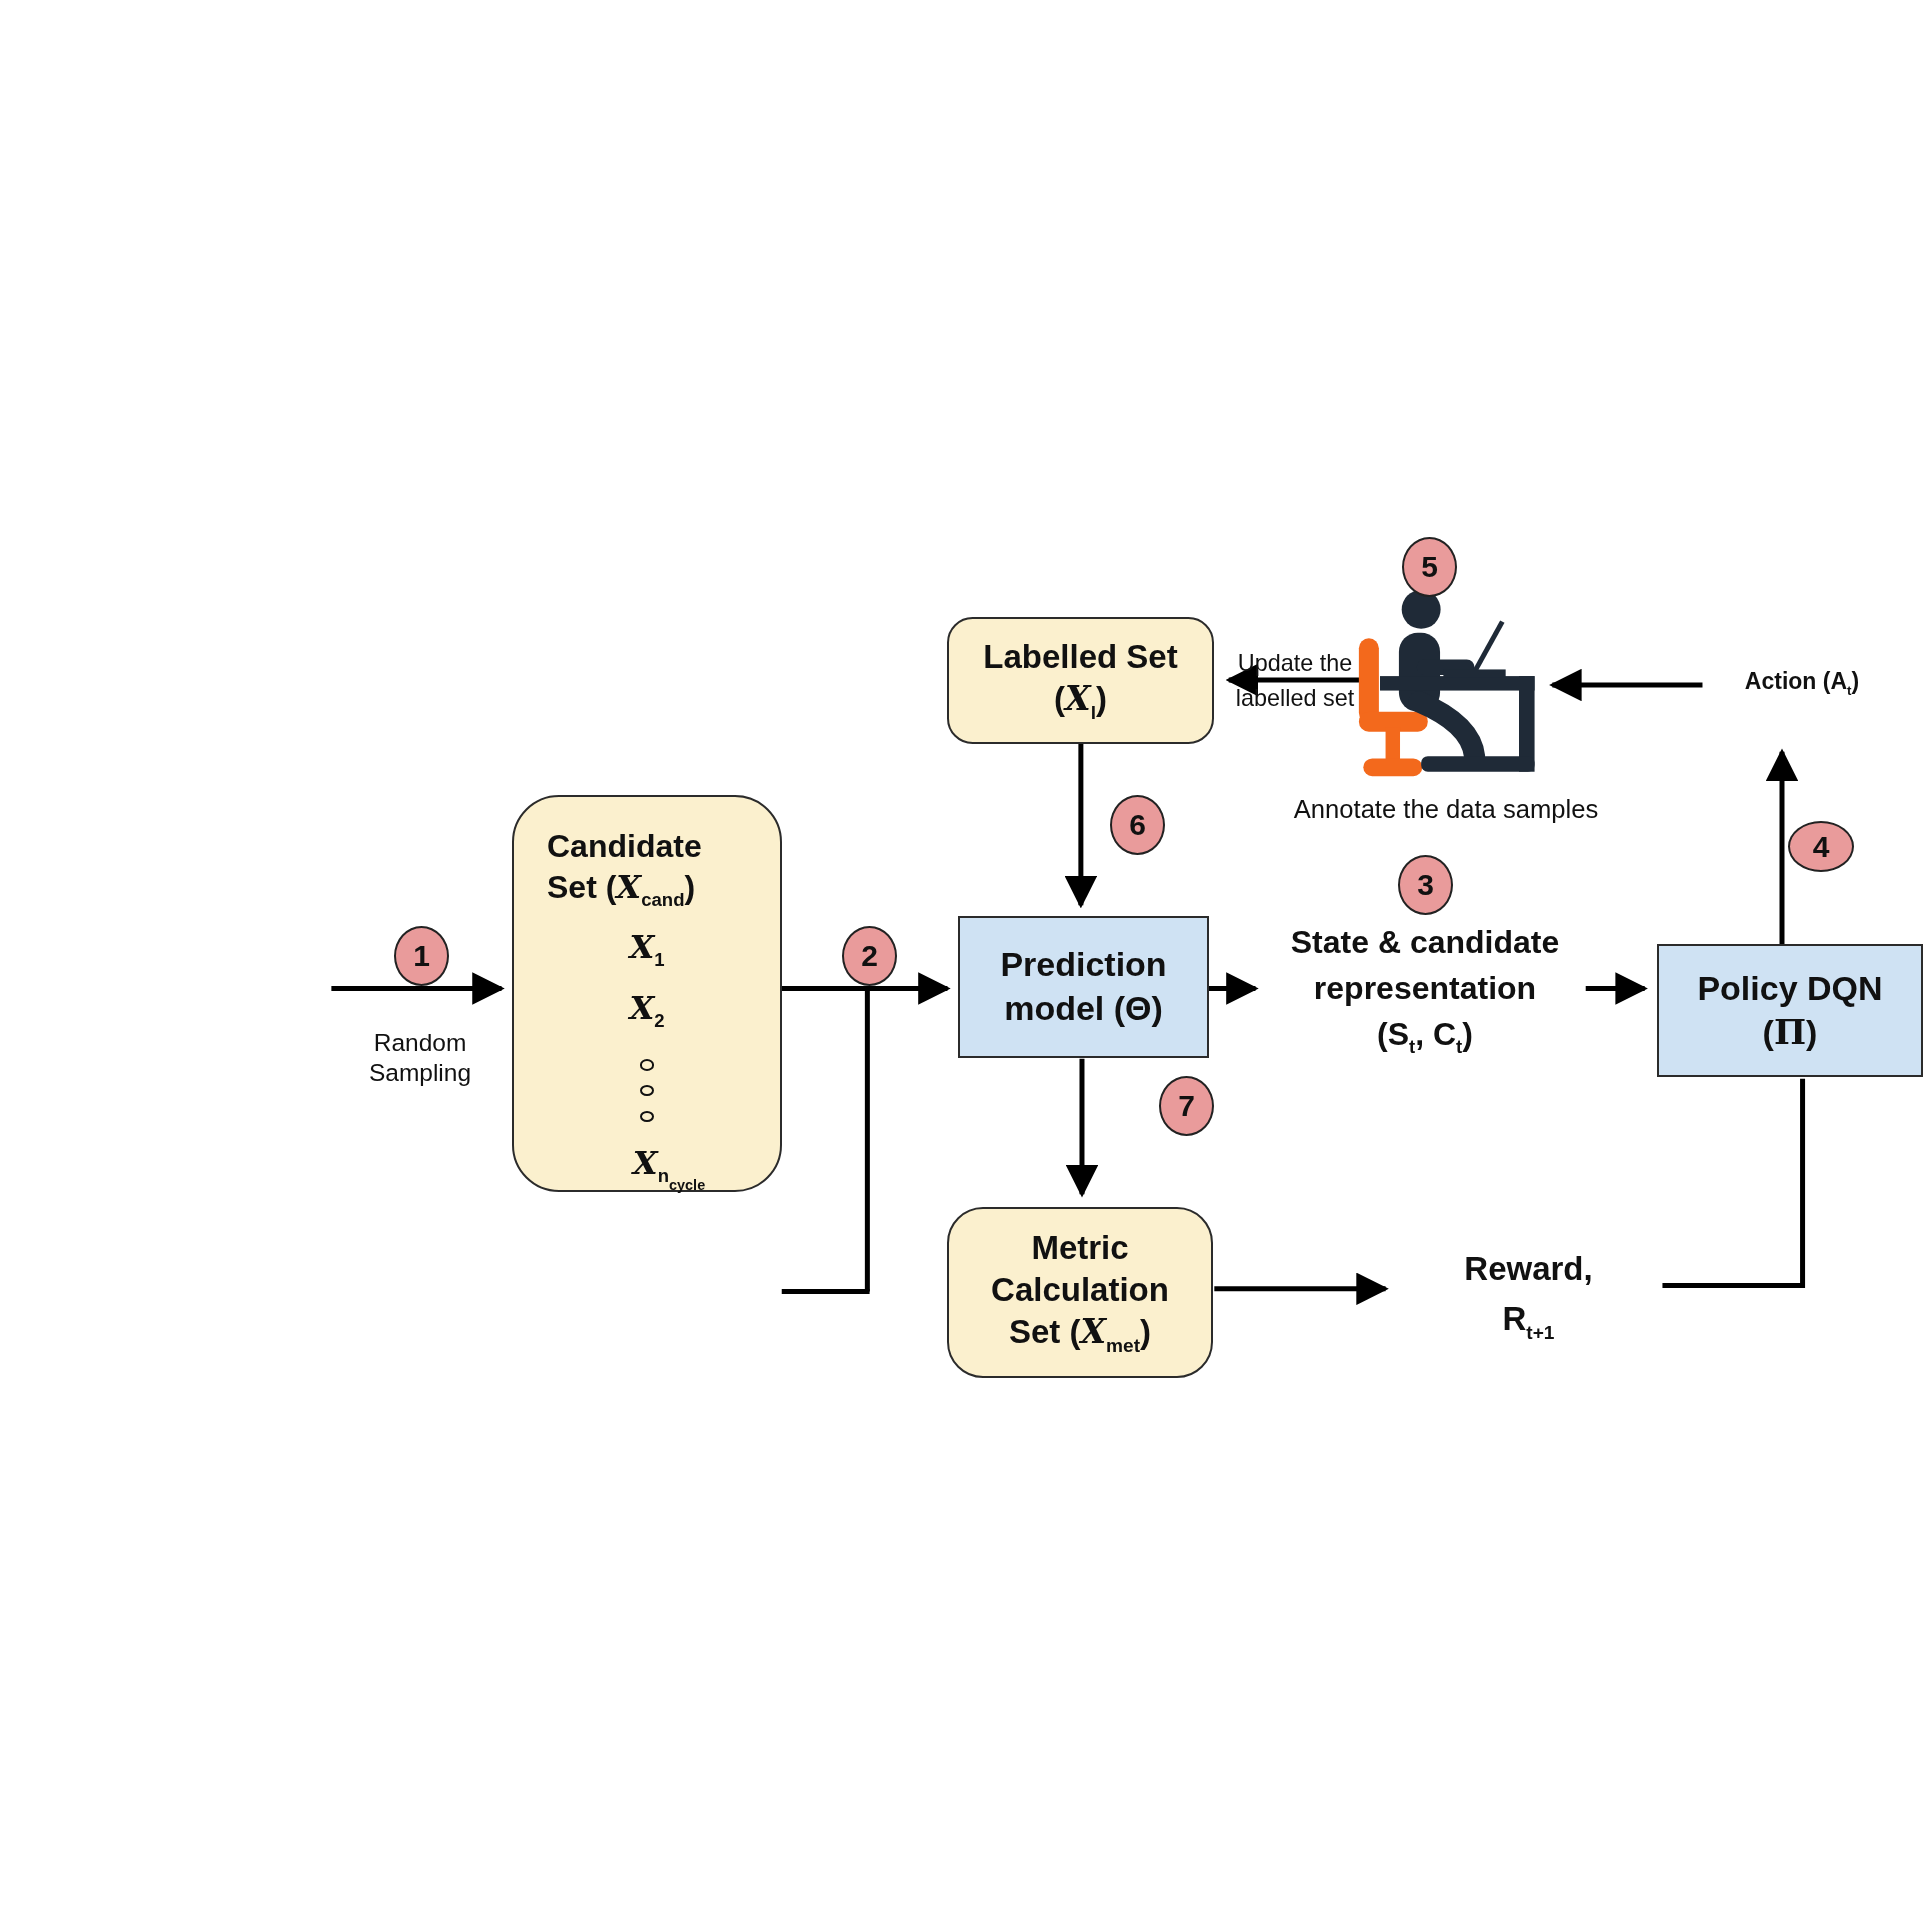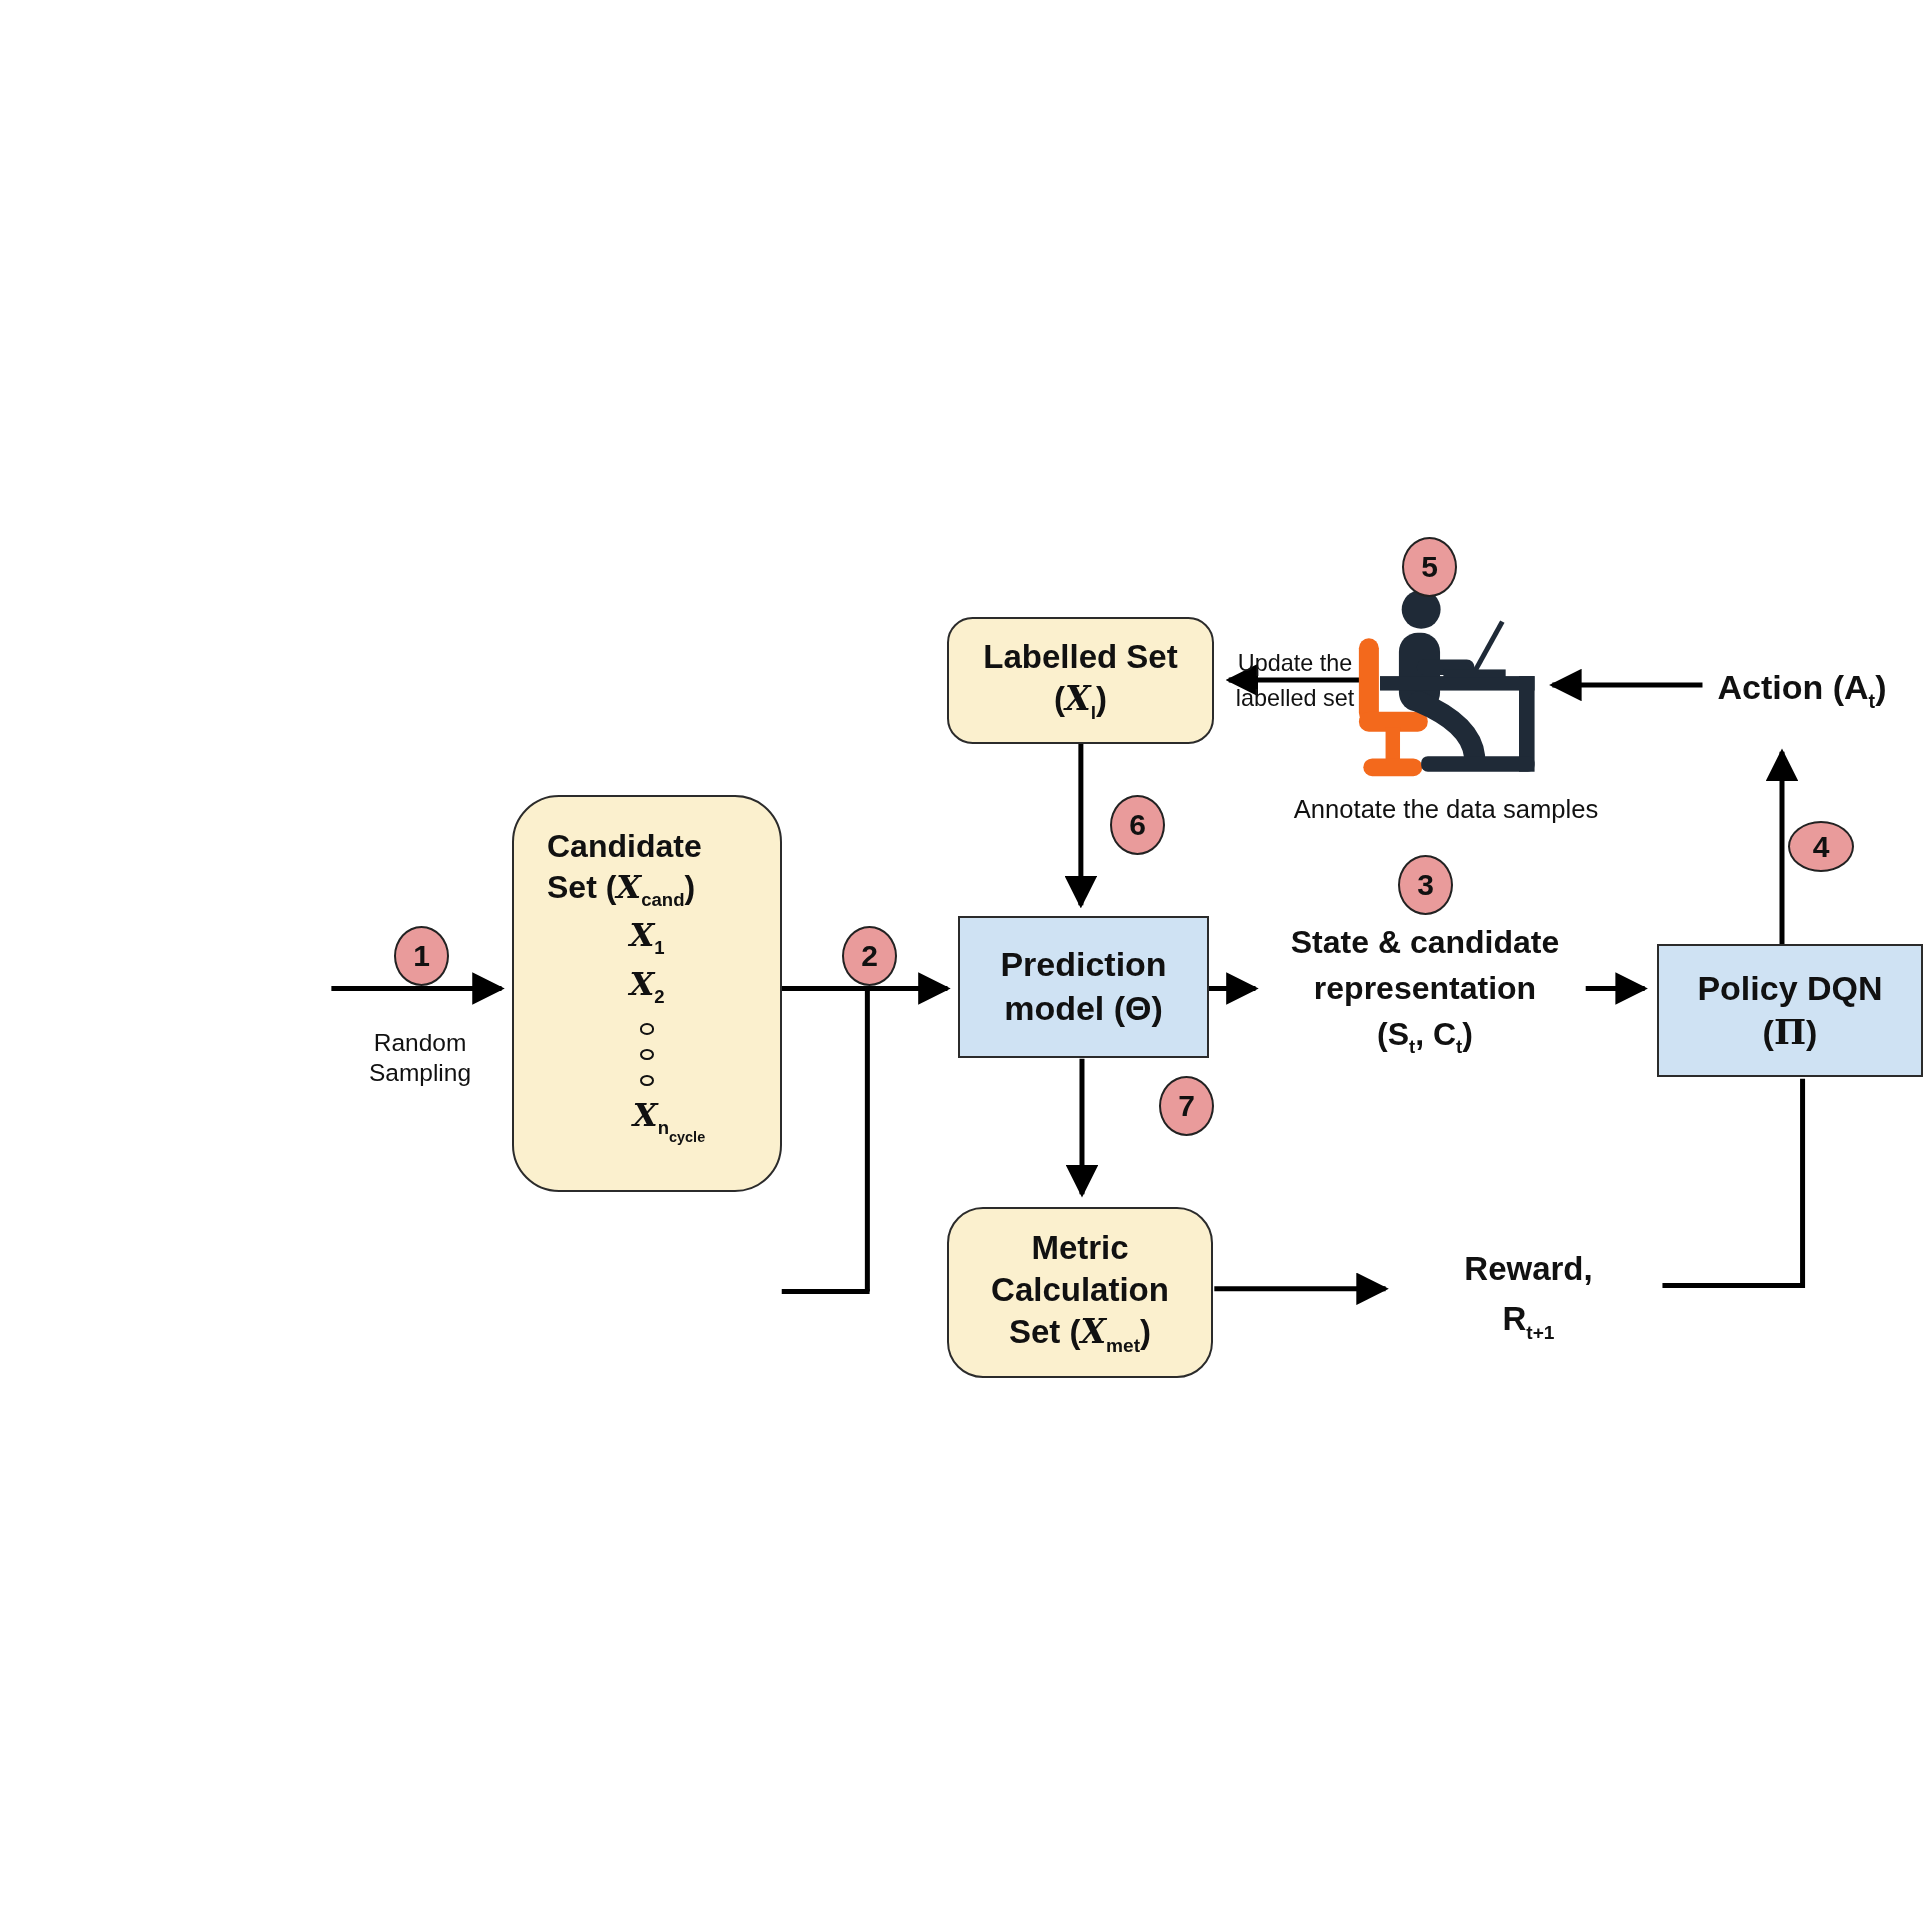--- a/index.html
+++ b/index.html
@@ -90,21 +90,21 @@
       <rect x="2482" y="1216" width="278" height="26" fill="#1F2A37"></rect>
       <rect x="2732" y="1216" width="28" height="172" fill="#1F2A37"></rect>
       <rect x="2556" y="1360" width="204" height="28" rx="12" fill="#1F2A37"></rect>
 
       <line x1="2702" y1="1118" x2="2650" y2="1212" stroke="#1F2A37" stroke-width="9"></line>
       <rect x="2596" y="1204" width="112" height="14" fill="#1F2A37"></rect>
     </g>
   </svg>
 
 
-  <div class="box tan fs58" style="left:512px;top:795px;width:270px;height:397px;justify-content:flex-start;padding-top:29px;border-radius:47px;">
+  <div class="box tan fs58" style="left:512px;top:795px;width:270px;height:397px;justify-content:flex-start;padding-top:29px;border-radius:47px;gap:12px;">
     <div class="cand-title">
       <div>Candidate</div>
       <div><span>Set (</span><span class="sx">X</span><span class="sb">cand</span><span>)</span></div>
     </div>
     <div class="cand-item"><span class="sx">X</span><span class="sb">1</span></div>
     <div class="cand-item"><span class="sx">X</span><span class="sb">2</span></div>
     <div class="dots">
       <div class="dot"></div>
         <div class="dot"></div>
         <div class="dot"></div>
@@ -140,21 +140,21 @@
   </div>
 
 
   <div class="lbl small" style="left:1217px;top:646px;width:156px;font-size:23.4px;line-height:1.5;">
     <div>Update the</div>
     <div>labelled set</div>
   </div>
 
   <div class="lbl small" style="left:1268px;top:782px;width:356px;font-size:25.6px;margin-top:12px;">Annotate the data samples</div>
 
-  <div class="lbl boldlbl" style="left:1685px;top:668px;width:234px;font-size:34px;">
+  <div class="lbl boldlbl" style="left:1685px;top:668px;width:234px;font-size:23px;">
     <span>Action (A</span><span class="sb">t</span><span>)</span>
   </div>
 
   <div class="lbl boldlbl" style="left:1267px;top:919px;width:316px;font-size:32px;line-height:1.44;">
     <div>State &amp; candidate</div>
     <div>representation</div>
     <div><span>(S</span><span class="sb">t</span><span>, C</span><span class="sb">t</span><span>)</span></div>
   </div>
 
   <div class="lbl boldlbl" style="left:1423px;top:1250px;width:211px;font-size:33px;">

